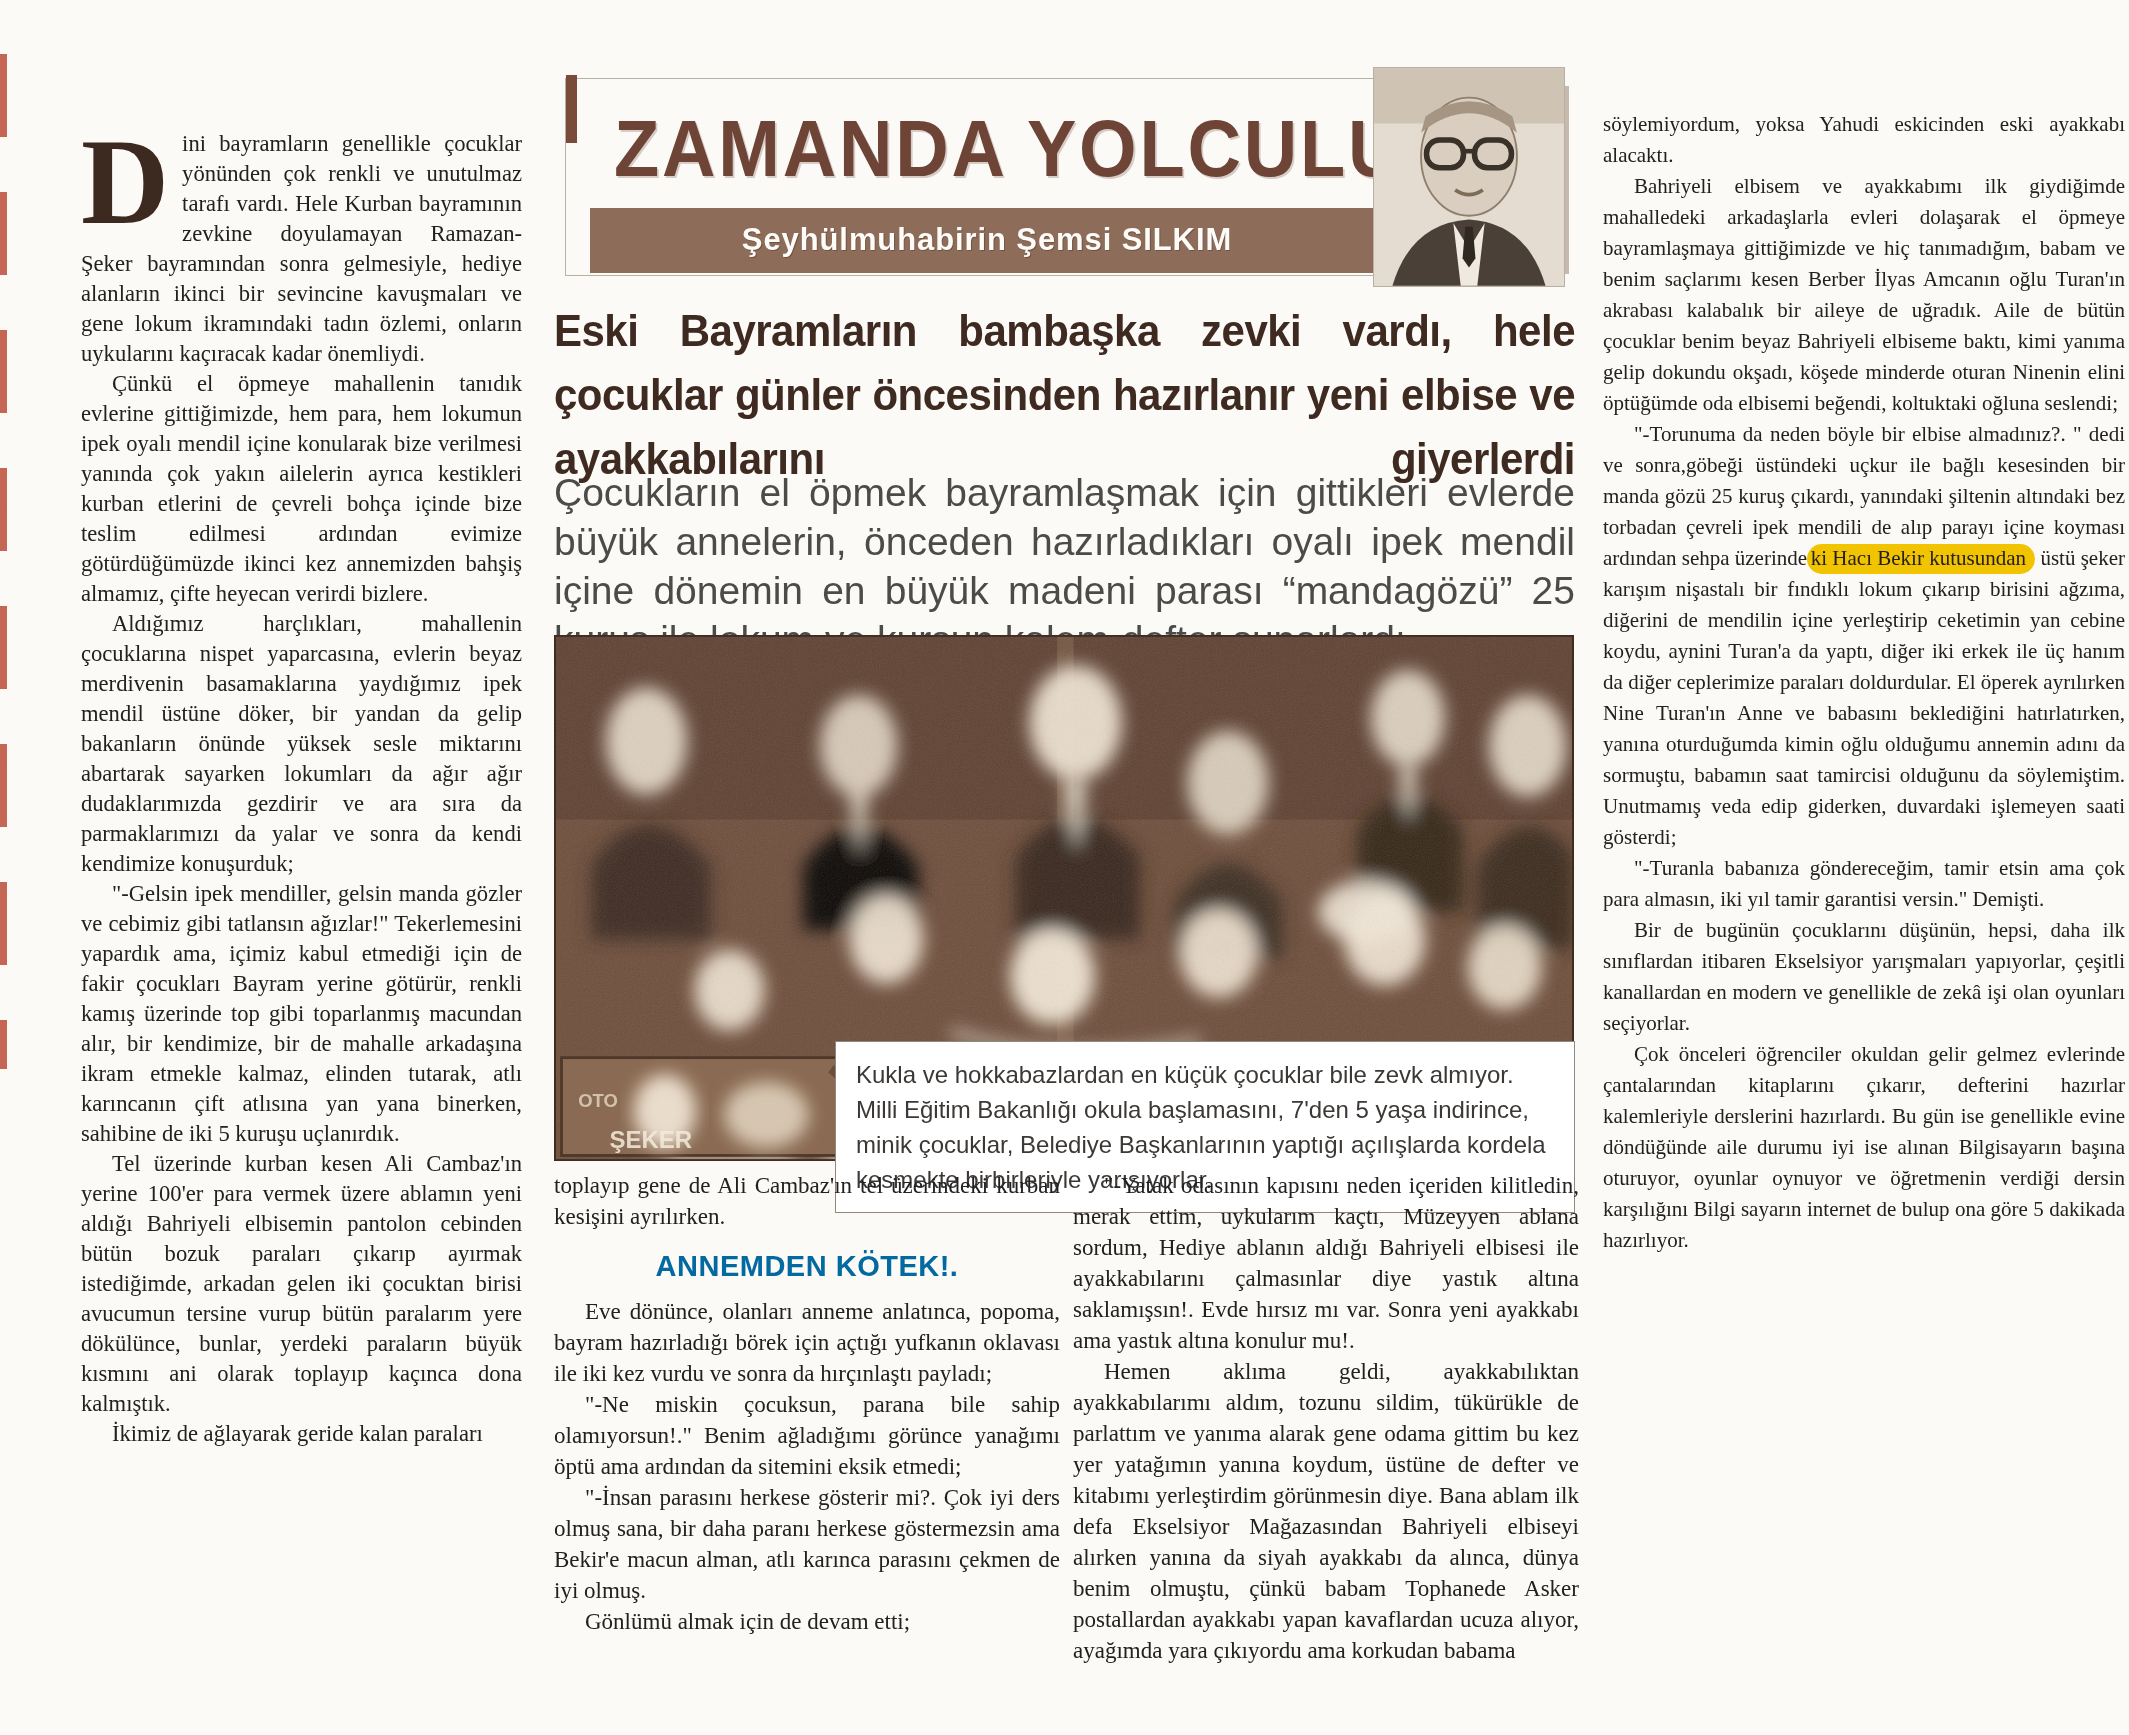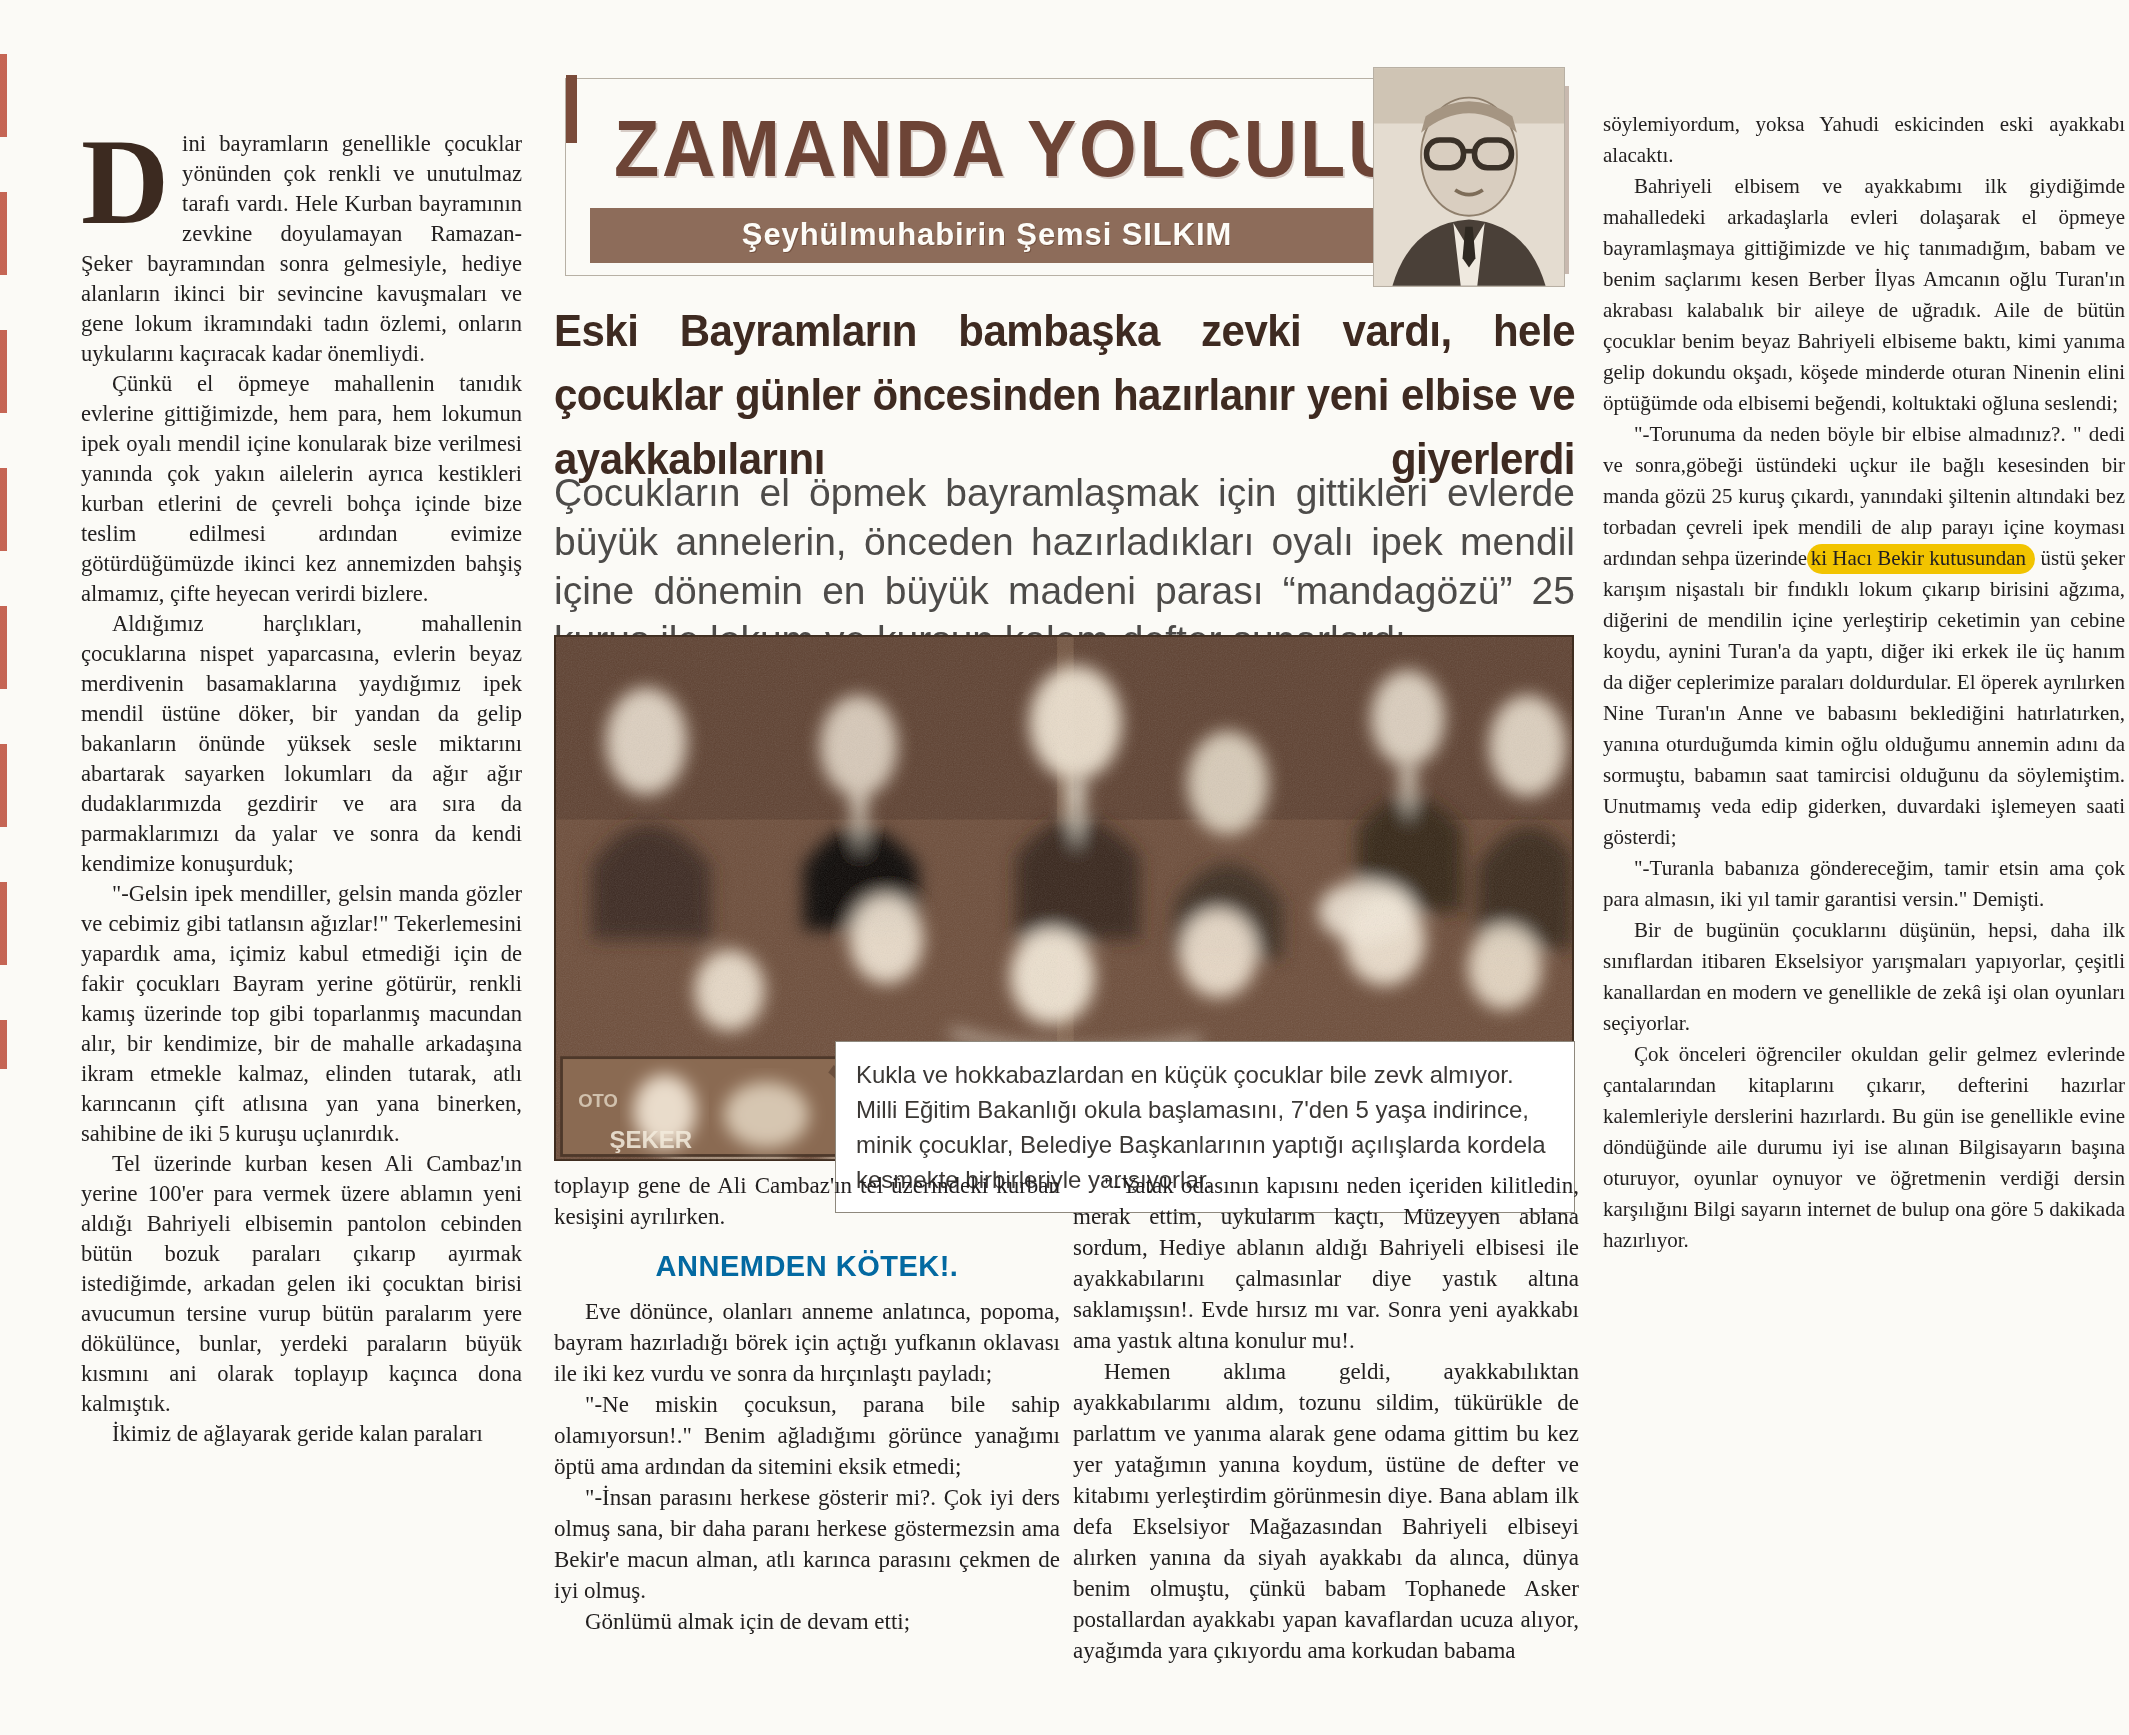--- a/index.html
+++ b/index.html
@@ -18,21 +18,21 @@
   .hl{background:#f2c400;border-radius:20px;padding:1.8px 9.2px 3.7px 3.7px;
       box-decoration-break:clone;-webkit-box-decoration-break:clone;}
   
   #masthead{position:absolute;left:554px;top:72px;width:1020px;height:207px;}
   #masthead .frame{position:absolute;left:11px;top:5.5px;width:997px;height:196px;border:1.8px solid #b7b0a5;background:#fbfaf6;}
   .left-tick{position:absolute;left:0;top:-3.7px;width:11px;height:68px;background:#7a4b3a;}
   .right-tick{position:absolute;right:-5.5px;top:7.4px;width:9.2px;height:188px;background:#8a6a58;opacity:.45;}
   #masthead-title{position:absolute;left:48px;top:24px;width:886px;font-family:"Liberation Sans","DejaVu Sans",sans-serif;
     font-size:74px;font-weight:bold;letter-spacing:2.8px;color:#6d4436;transform:scaleY(1.08);transform-origin:top left;
     text-shadow:1.8px 1.8px 0 rgba(109,68,54,.25);white-space:nowrap;}
-  #byline-bar{position:absolute;left:24px;top:129px;width:794px;height:55px;background:#8d6c5a;
+  #byline-bar{position:absolute;left:24px;top:129px;width:794px;height:65px;background:#8d6c5a;
     display:flex;align-items:center;justify-content:center;}
   #byline-bar span{font-family:"Liberation Sans",sans-serif;font-weight:bold;font-size:31px;color:#fdfcf8;
     text-shadow:0.9px 0.9px 0 rgba(90,55,40,.5);letter-spacing:0.9px;}
   #portrait{position:absolute;left:819px;top:-5.5px;width:190px;height:218px;border:0.9px solid #b8b0a4;background:#ddd3c6;}
   
   #headline{position:absolute;left:554px;top:299px;width:1021px;font-family:"Liberation Sans","DejaVu Sans",sans-serif;
     font-weight:bold;font-size:42px;line-height:61px;color:#3e2a21;letter-spacing:-0.5px;
     text-align:justify;text-align-last:justify;transform:scaleY(1.05);transform-origin:top left;}
   #subheadline{position:absolute;left:554px;top:432px;width:1021px;font-family:"Liberation Sans","DejaVu Sans",sans-serif;
     font-size:39px;line-height:49px;color:#4d4b49;text-align:justify;margin-top:36px;}

